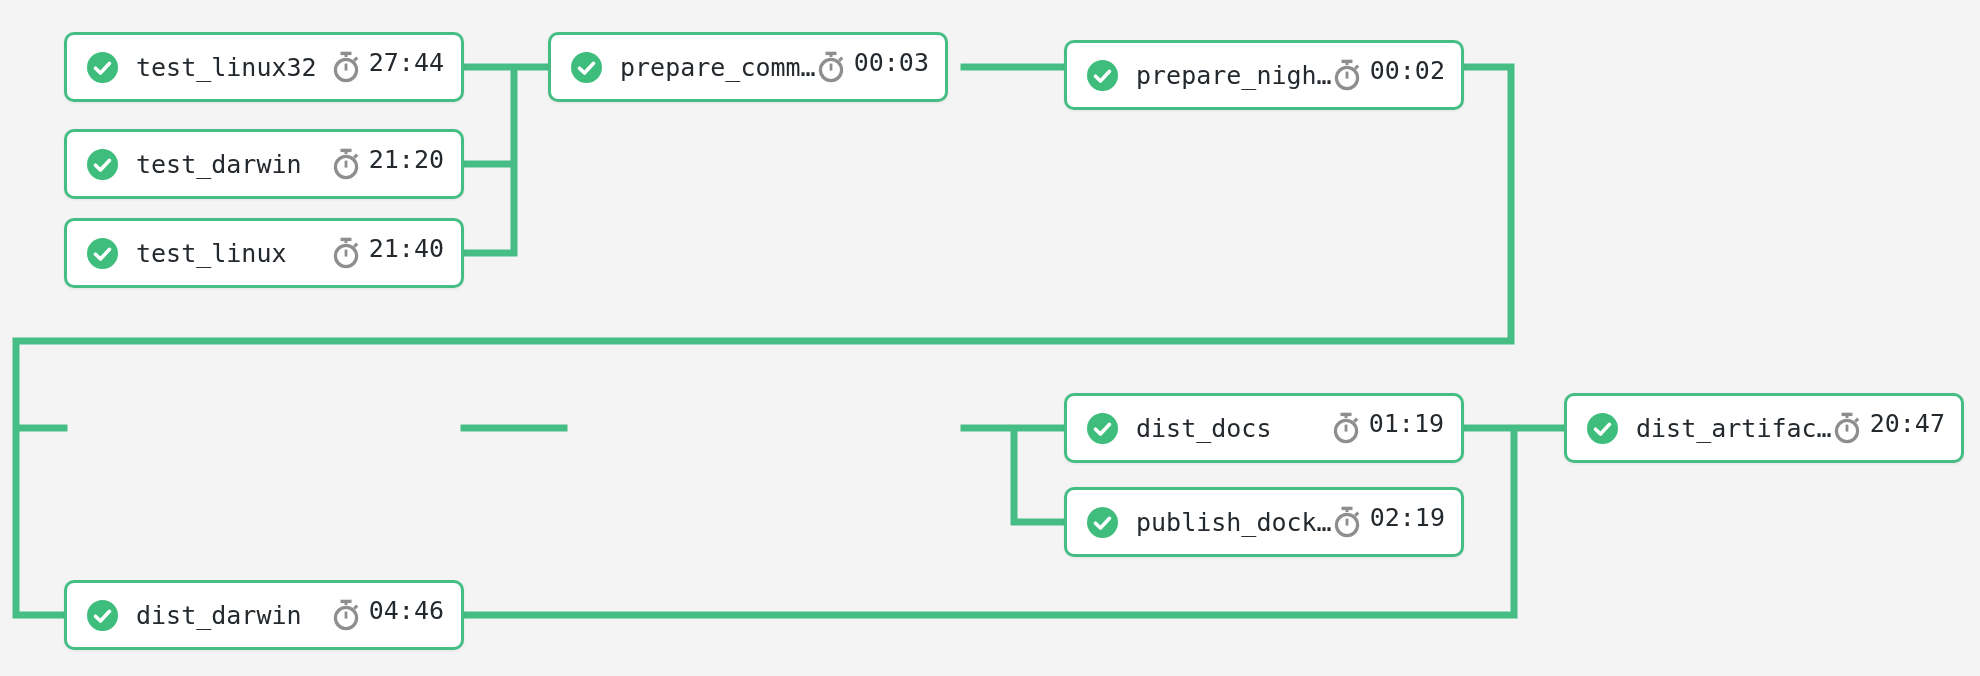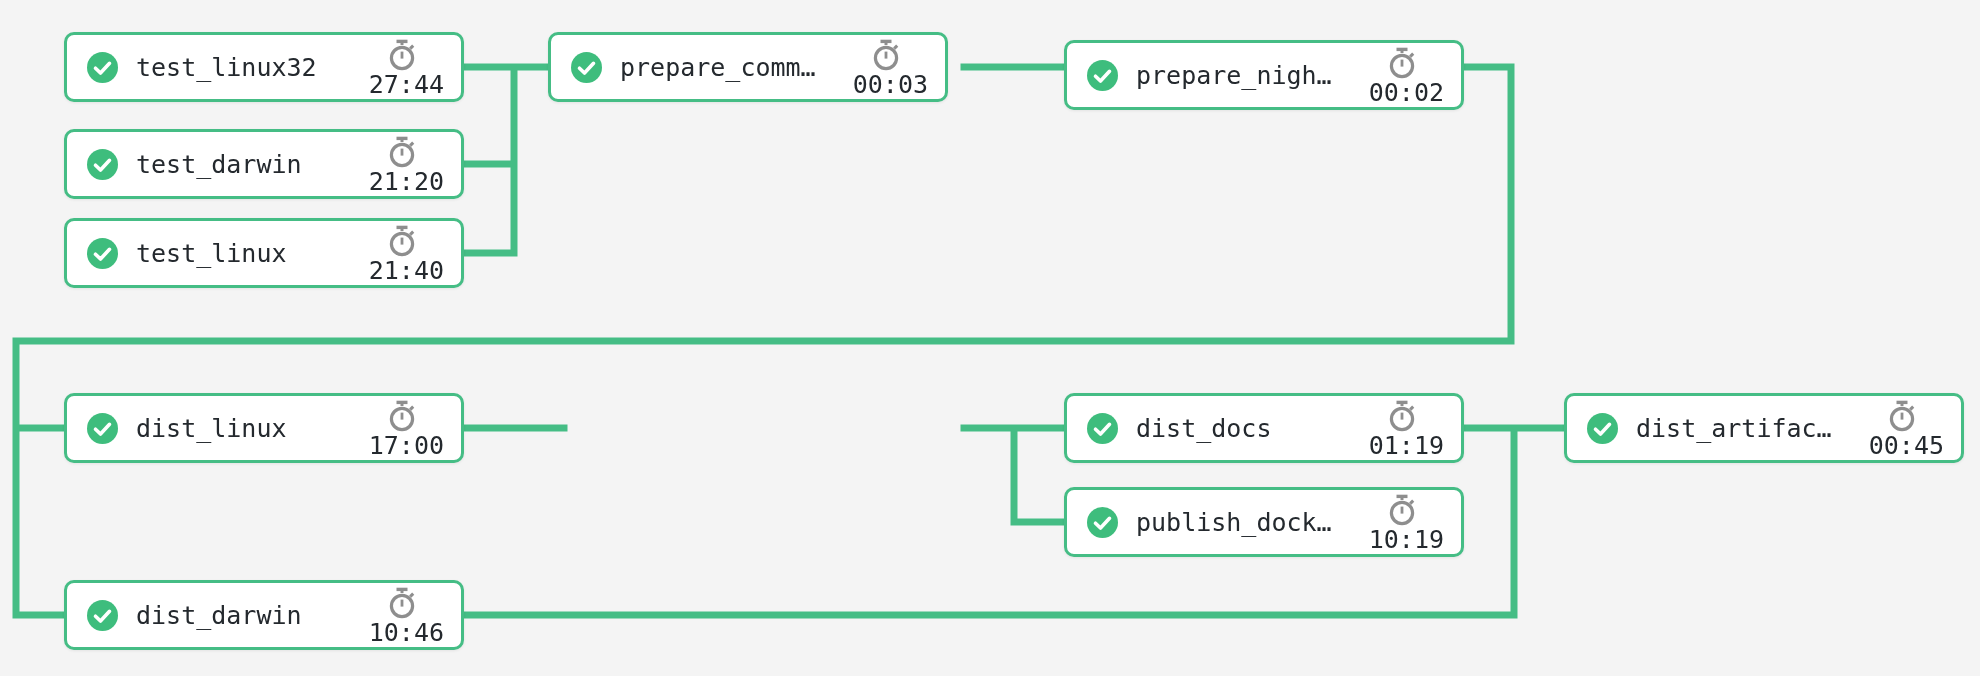--- a/index.html
+++ b/index.html
@@ -22,21 +22,21 @@
     padding:0 17px 0 20px;
     box-shadow:0 1px 3px rgba(0,0,0,0.07);
     cursor:pointer;
   }
   .badge{width:31px;height:31px;flex:0 0 auto;display:block;}
   .label{
     margin-left:18px;
     font-size:25px;line-height:1;
     color:#24292e;white-space:nowrap;
   }
-  .meta{margin-left:auto;display:flex;align-items:center;flex-direction:column;}
+  .meta{margin-left:auto;display:flex;align-items:flex-start;}
   .stopwatch{width:30px;height:34px;display:block;margin-right:8px;}
   .time{font-size:25px;line-height:1;color:#24292e;white-space:nowrap;}
 </style>
 </head>
 <body>
 
 <div class="graph">
 
   <svg class="connectors" width="1980" height="676" viewBox="0 0 1980 676" xmlns="http://www.w3.org/2000/svg">
     <path fill="none" stroke="#45bd85" stroke-width="7" stroke-linecap="square" stroke-linejoin="miter" d="M464 67 H564
@@ -149,39 +149,20 @@
           <path d="M15 3.4 V7" stroke-width="3"></path>
           <path d="M23.2 10.6 L26.2 7.6" stroke-width="3"></path>
           <circle cx="15" cy="20" r="10.6" stroke-width="3.2"></circle>
           <path d="M15 13.6 V20.6" stroke-width="2.8"></path>
         </g>
       </svg>
       <span class="time">00:02</span>
     </span>
   </div>
 
-  <div class="node" style="left:64px;top:393px">
-    <svg class="badge" viewBox="0 0 31 31">
-      <circle cx="15.5" cy="15.5" r="15.5" fill="#3ebd7d"></circle>
-      <path d="M8.5 16.2 L13.5 21 L22.5 11.3" fill="none" stroke="#fff" stroke-width="3.6" stroke-linecap="round" stroke-linejoin="round"></path>
-    </svg>
-    <span class="label">dist_linux</span>
-    <span class="meta">
-      <svg class="stopwatch" viewBox="0 0 30 34">
-        <g stroke="#8e8e8e" fill="none">
-          <path d="M9.5 3.4 H20.5" stroke-width="3.4"></path>
-          <path d="M15 3.4 V7" stroke-width="3"></path>
-          <path d="M23.2 10.6 L26.2 7.6" stroke-width="3"></path>
-          <circle cx="15" cy="20" r="10.6" stroke-width="3.2"></circle>
-          <path d="M15 13.6 V20.6" stroke-width="2.8"></path>
-        </g>
-      </svg>
-      <span class="time">17:00</span>
-    </span>
-  </div>
 
 
   <div class="node" style="left:1064px;top:393px">
     <svg class="badge" viewBox="0 0 31 31">
       <circle cx="15.5" cy="15.5" r="15.5" fill="#3ebd7d"></circle>
       <path d="M8.5 16.2 L13.5 21 L22.5 11.3" fill="none" stroke="#fff" stroke-width="3.6" stroke-linecap="round" stroke-linejoin="round"></path>
     </svg>
     <span class="label">dist_docs</span>
     <span class="meta">
       <svg class="stopwatch" viewBox="0 0 30 34">
@@ -206,57 +187,57 @@
     <span class="meta">
       <svg class="stopwatch" viewBox="0 0 30 34">
         <g stroke="#8e8e8e" fill="none">
           <path d="M9.5 3.4 H20.5" stroke-width="3.4"></path>
           <path d="M15 3.4 V7" stroke-width="3"></path>
           <path d="M23.2 10.6 L26.2 7.6" stroke-width="3"></path>
           <circle cx="15" cy="20" r="10.6" stroke-width="3.2"></circle>
           <path d="M15 13.6 V20.6" stroke-width="2.8"></path>
         </g>
       </svg>
-      <span class="time">10:19</span>
+      <span class="time">02:19</span>
     </span>
   </div>
 
   <div class="node" style="left:1564px;top:393px">
     <svg class="badge" viewBox="0 0 31 31">
       <circle cx="15.5" cy="15.5" r="15.5" fill="#3ebd7d"></circle>
       <path d="M8.5 16.2 L13.5 21 L22.5 11.3" fill="none" stroke="#fff" stroke-width="3.6" stroke-linecap="round" stroke-linejoin="round"></path>
     </svg>
     <span class="label">dist_artifac…</span>
     <span class="meta">
       <svg class="stopwatch" viewBox="0 0 30 34">
         <g stroke="#8e8e8e" fill="none">
           <path d="M9.5 3.4 H20.5" stroke-width="3.4"></path>
           <path d="M15 3.4 V7" stroke-width="3"></path>
           <path d="M23.2 10.6 L26.2 7.6" stroke-width="3"></path>
           <circle cx="15" cy="20" r="10.6" stroke-width="3.2"></circle>
           <path d="M15 13.6 V20.6" stroke-width="2.8"></path>
         </g>
       </svg>
-      <span class="time">00:45</span>
+      <span class="time">20:47</span>
     </span>
   </div>
 
   <div class="node" style="left:64px;top:580px">
     <svg class="badge" viewBox="0 0 31 31">
       <circle cx="15.5" cy="15.5" r="15.5" fill="#3ebd7d"></circle>
       <path d="M8.5 16.2 L13.5 21 L22.5 11.3" fill="none" stroke="#fff" stroke-width="3.6" stroke-linecap="round" stroke-linejoin="round"></path>
     </svg>
     <span class="label">dist_darwin</span>
     <span class="meta">
       <svg class="stopwatch" viewBox="0 0 30 34">
         <g stroke="#8e8e8e" fill="none">
           <path d="M9.5 3.4 H20.5" stroke-width="3.4"></path>
           <path d="M15 3.4 V7" stroke-width="3"></path>
           <path d="M23.2 10.6 L26.2 7.6" stroke-width="3"></path>
           <circle cx="15" cy="20" r="10.6" stroke-width="3.2"></circle>
           <path d="M15 13.6 V20.6" stroke-width="2.8"></path>
         </g>
       </svg>
-      <span class="time">10:46</span>
+      <span class="time">04:46</span>
     </span>
   </div>
 
 </div>
 
 </body></html>

